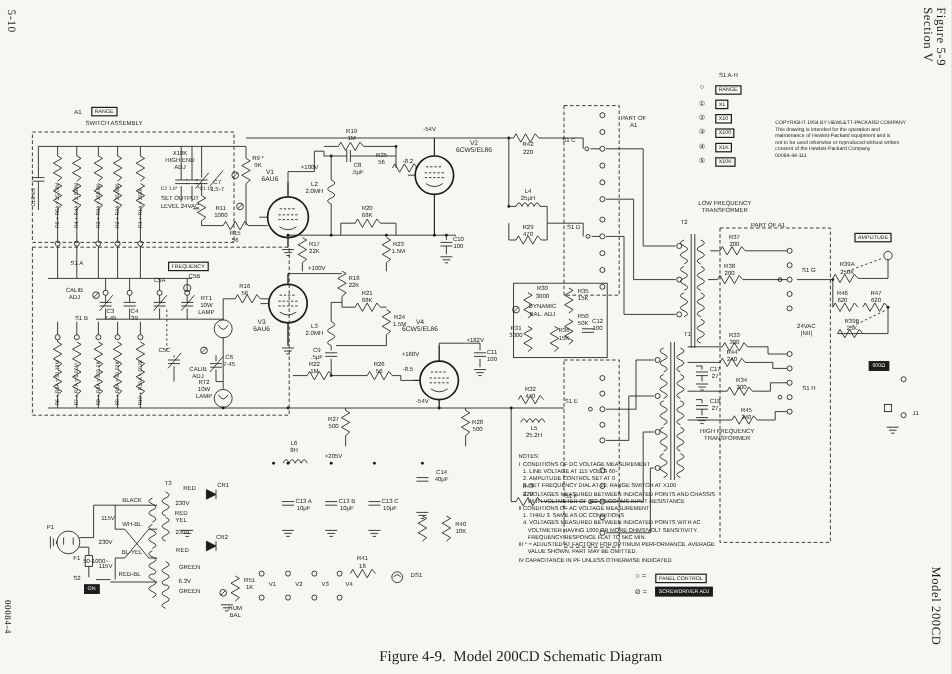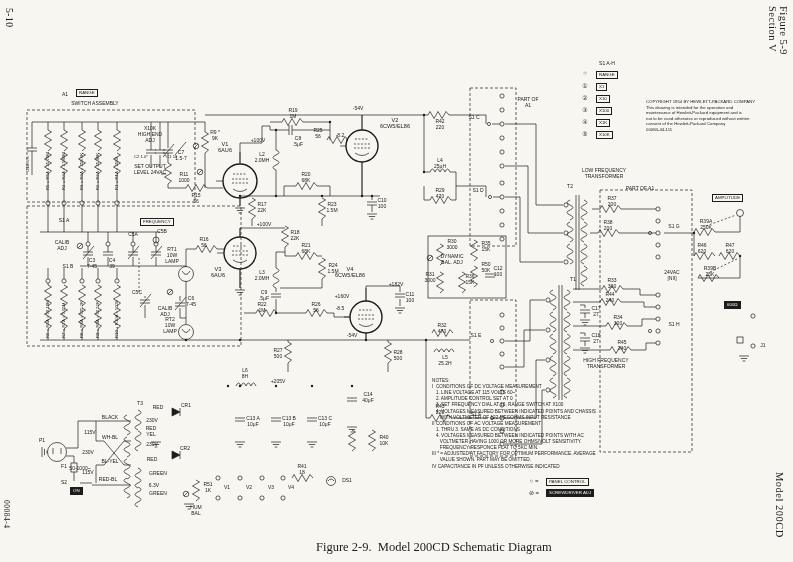--- a/index.html
+++ b/index.html
@@ -710,15 +710,15 @@
 <div class="lbl" style="left:368px;top:392px;">C14
 40μF</div>
 <div class="lbl" style="left:384px;top:435px;">R40
 10K</div>
 
 <div class="side" style="left:4px;top:8px;font-size:9.5px;">5-10</div>
 <div class="side" style="left:2px;top:500px;font-size:7.5px;">00084-4</div>
 <div class="side" style="right:4px;top:6px;white-space:pre-line;">Figure 5-9
 Section V</div>
 <div class="side" style="right:8px;top:472px;">Model 200CD</div>
-<div class="cap" style="left:316px;top:540px;">Figure 2-9.  Model 200CD Schematic Diagram</div>
+<div class="cap" style="left:316px;top:540px;">Figure 4-9.  Model 200CD Schematic Diagram</div>
 
 </div>
 
 </body></html>

